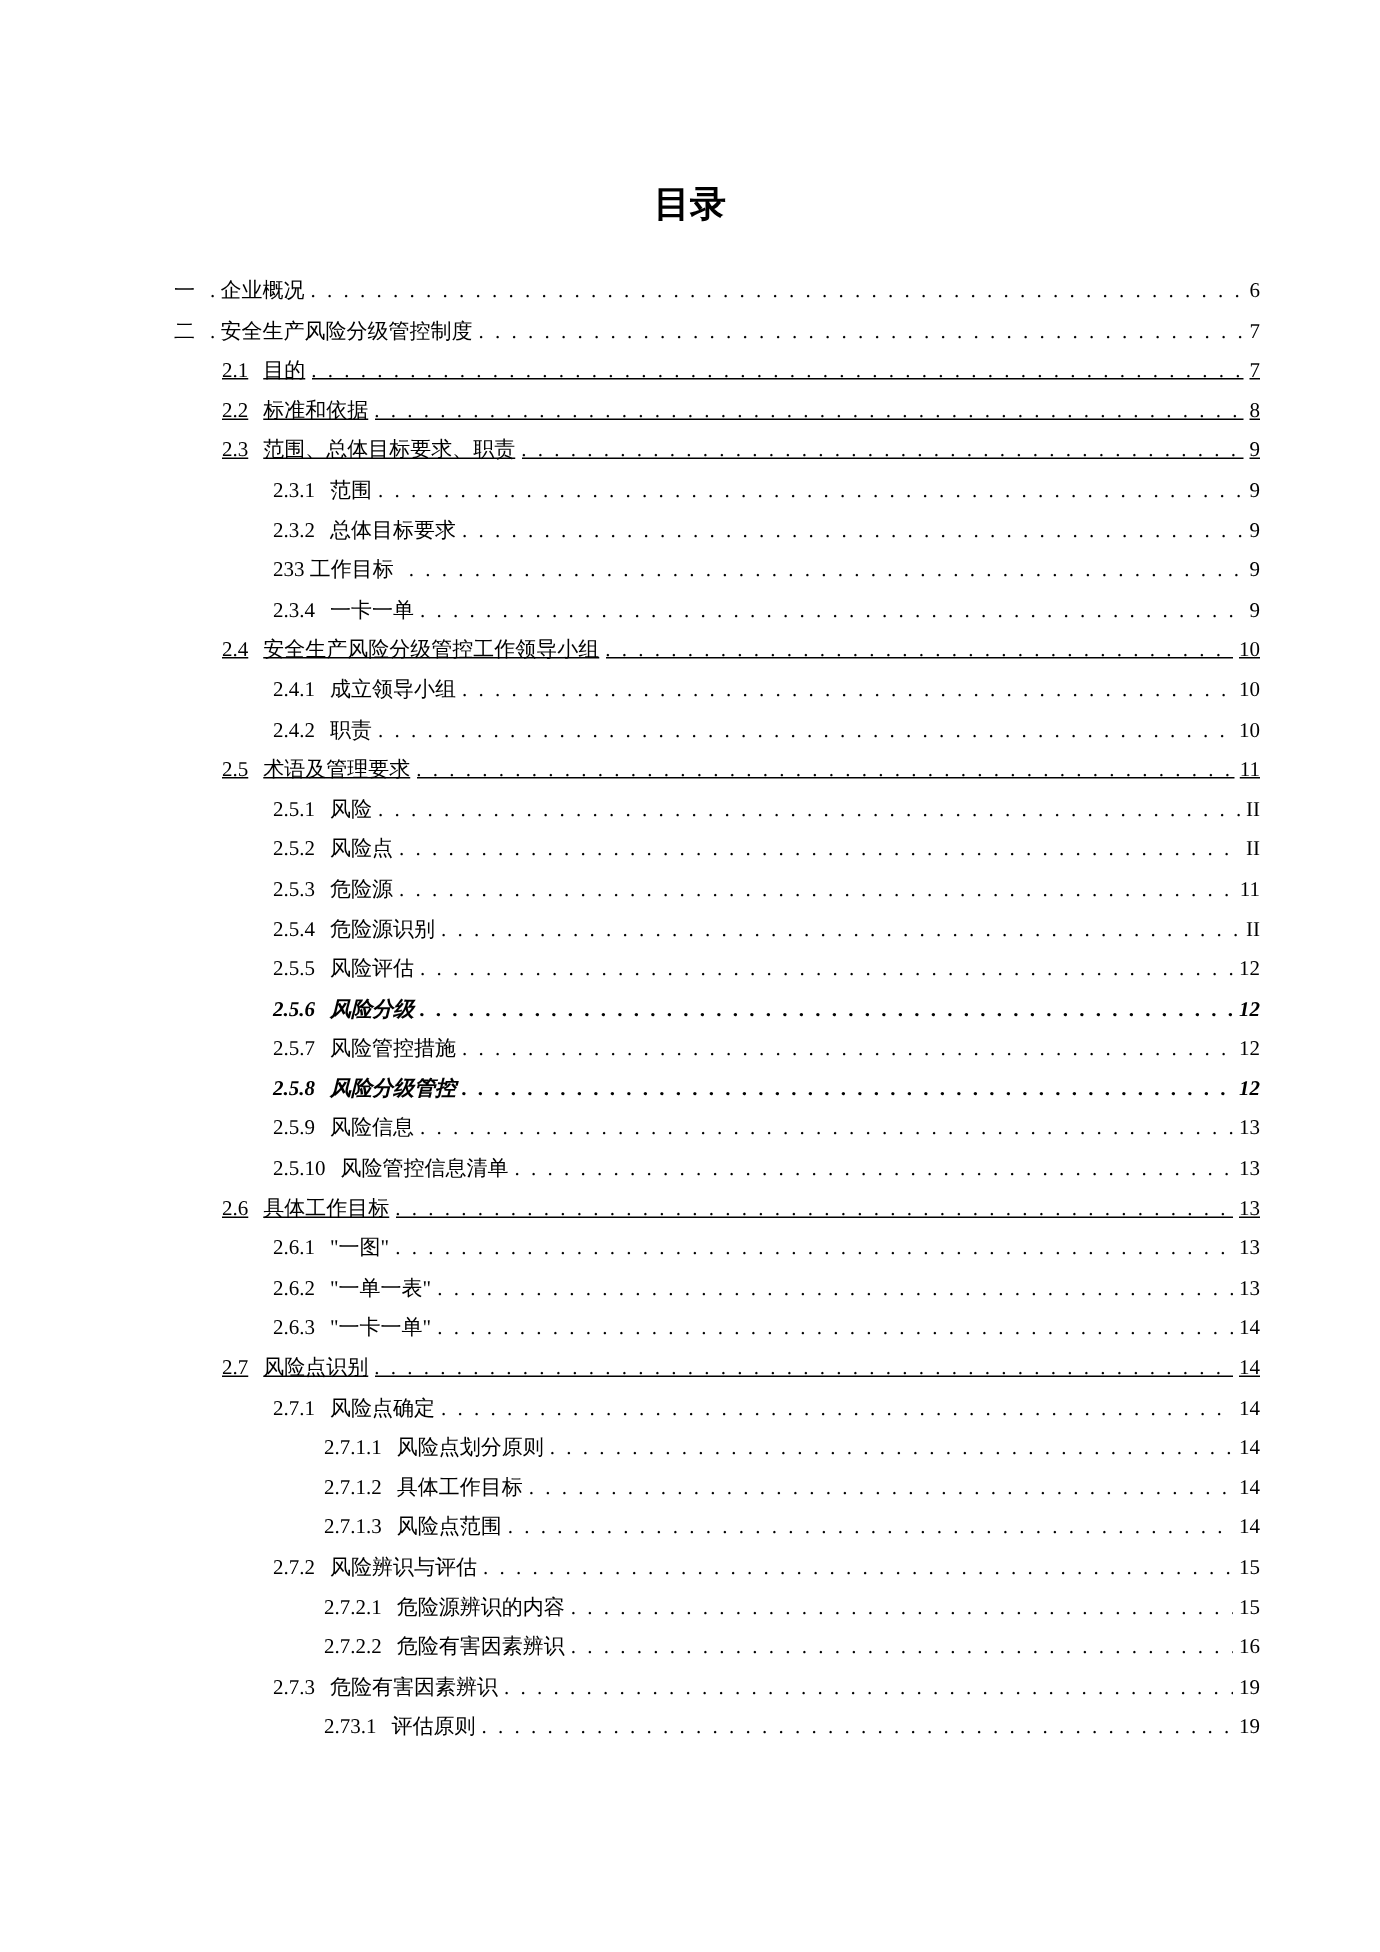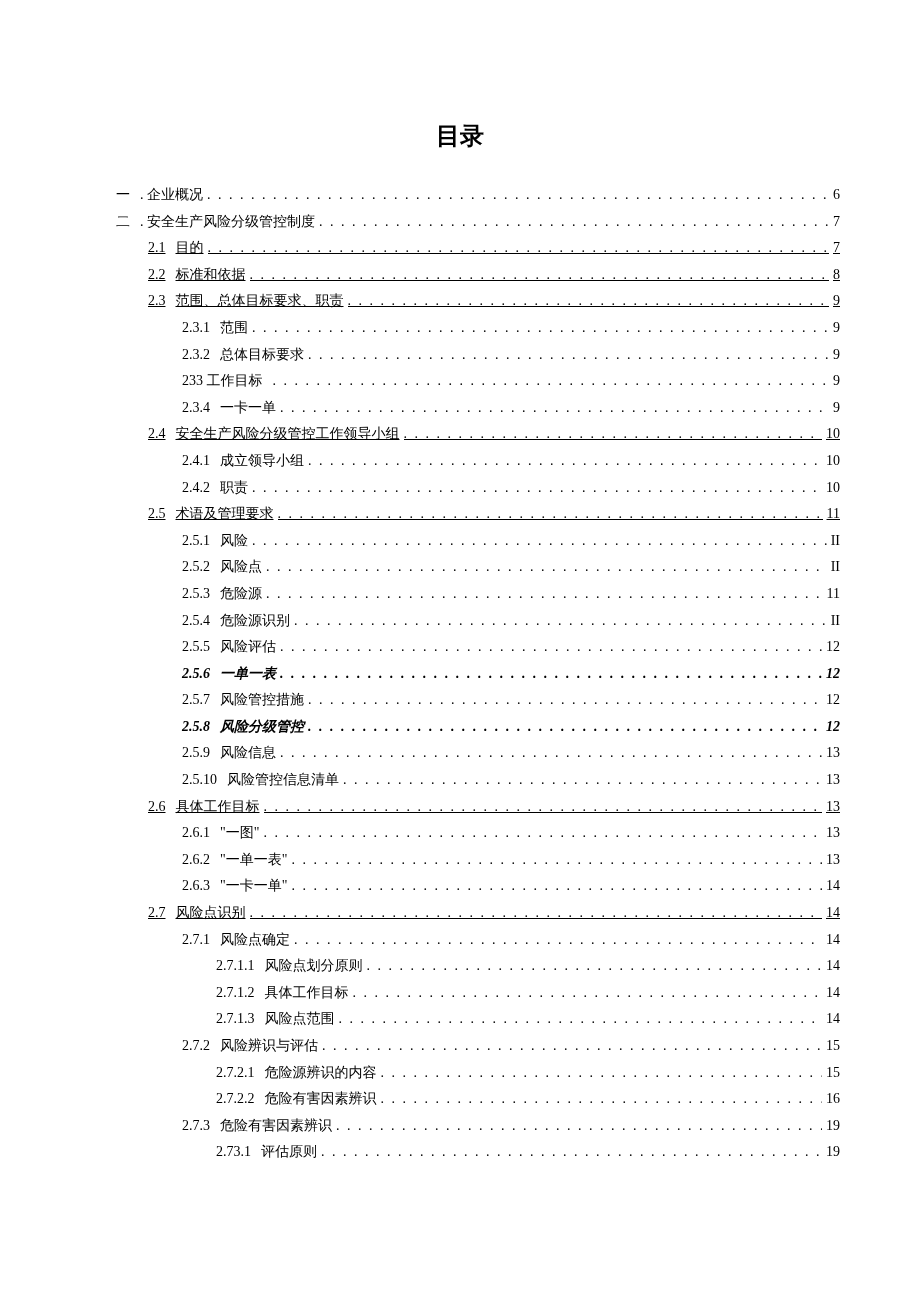--- a/index.html
+++ b/index.html
@@ -169,21 +169,21 @@
         <span class="toc-page">II</span>
       </div>
       <div class="toc-row indent-3">
         <span class="toc-num">2.5.5</span>
         <span class="toc-label">风险评估</span>
         <span class="toc-dots"></span>
         <span class="toc-page">12</span>
       </div>
       <div class="toc-row indent-3 italic">
         <span class="toc-num">2.5.6</span>
-        <span class="toc-label">一单一表</span>
+        <span class="toc-label">风险分级</span>
         <span class="toc-dots"></span>
         <span class="toc-page">12</span>
       </div>
       <div class="toc-row indent-3">
         <span class="toc-num">2.5.7</span>
         <span class="toc-label">风险管控措施</span>
         <span class="toc-dots"></span>
         <span class="toc-page">12</span>
       </div>
       <div class="toc-row indent-3 italic">

